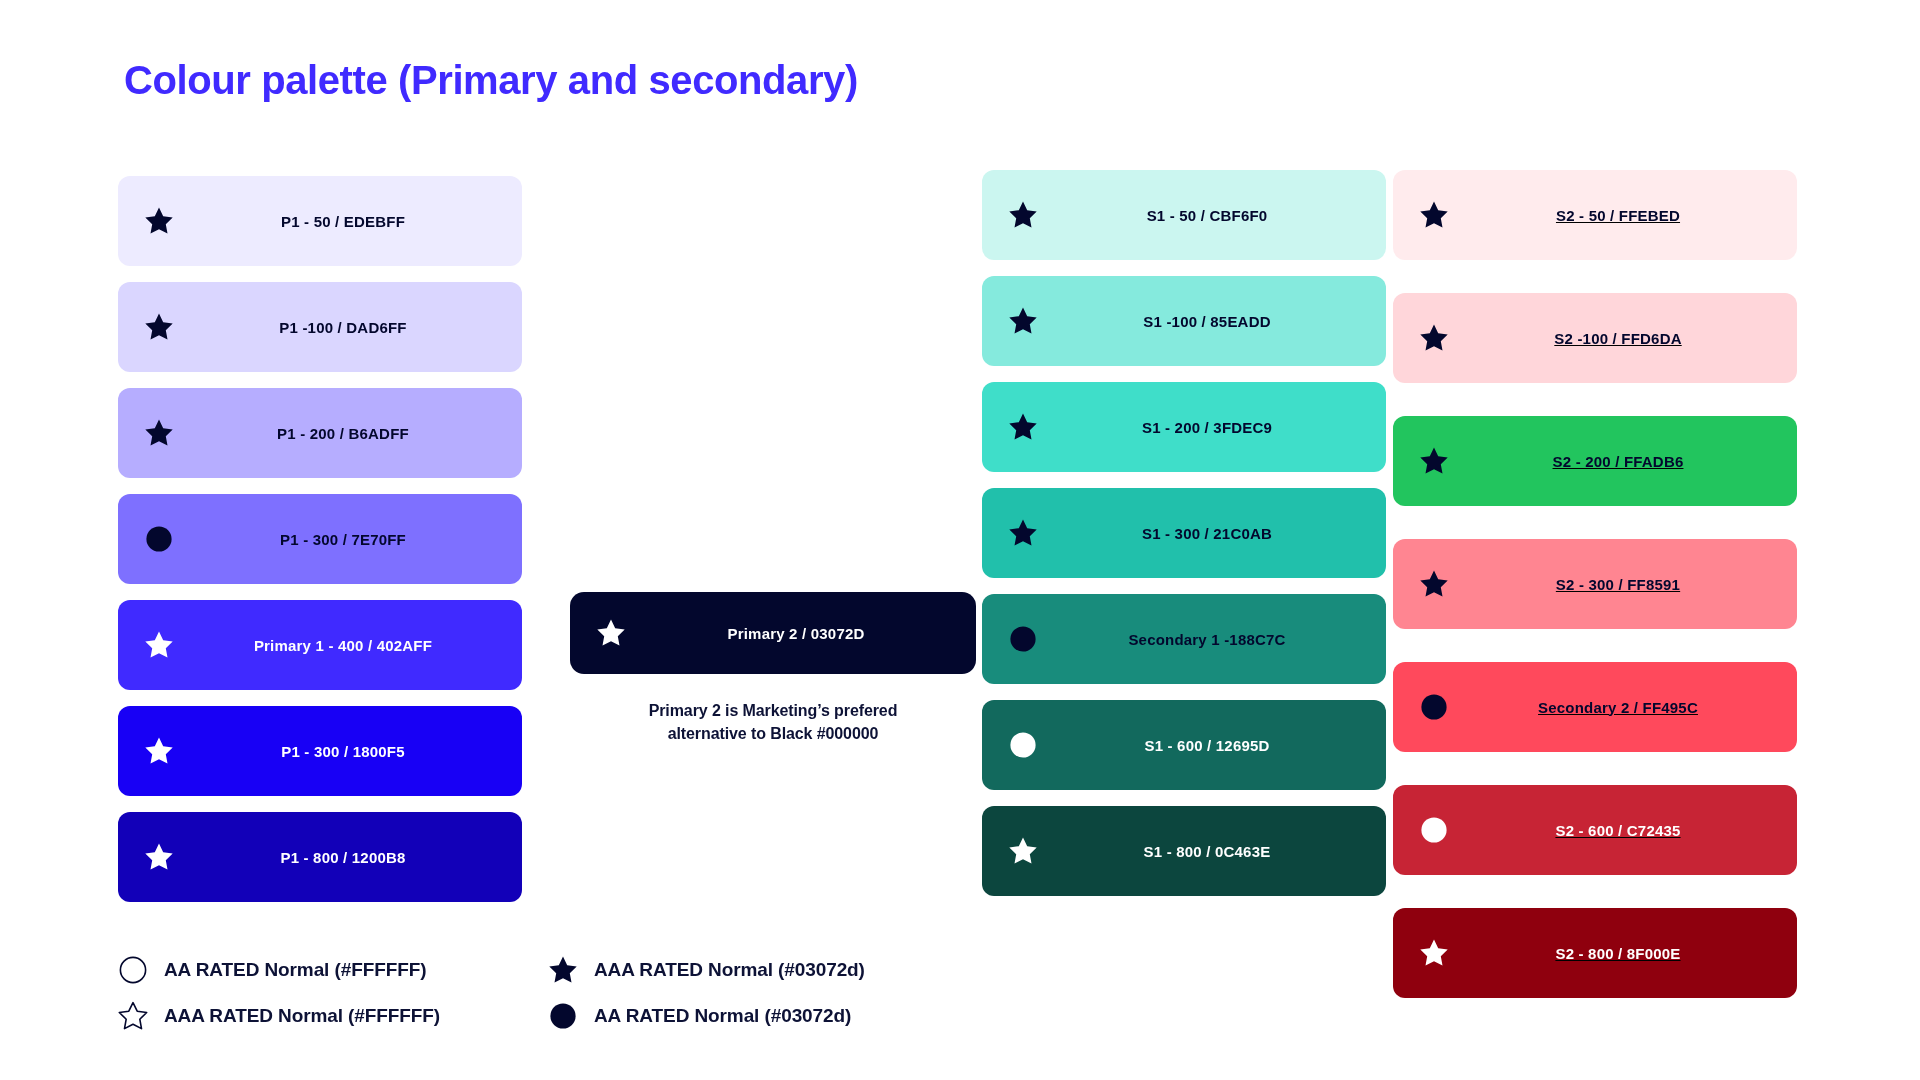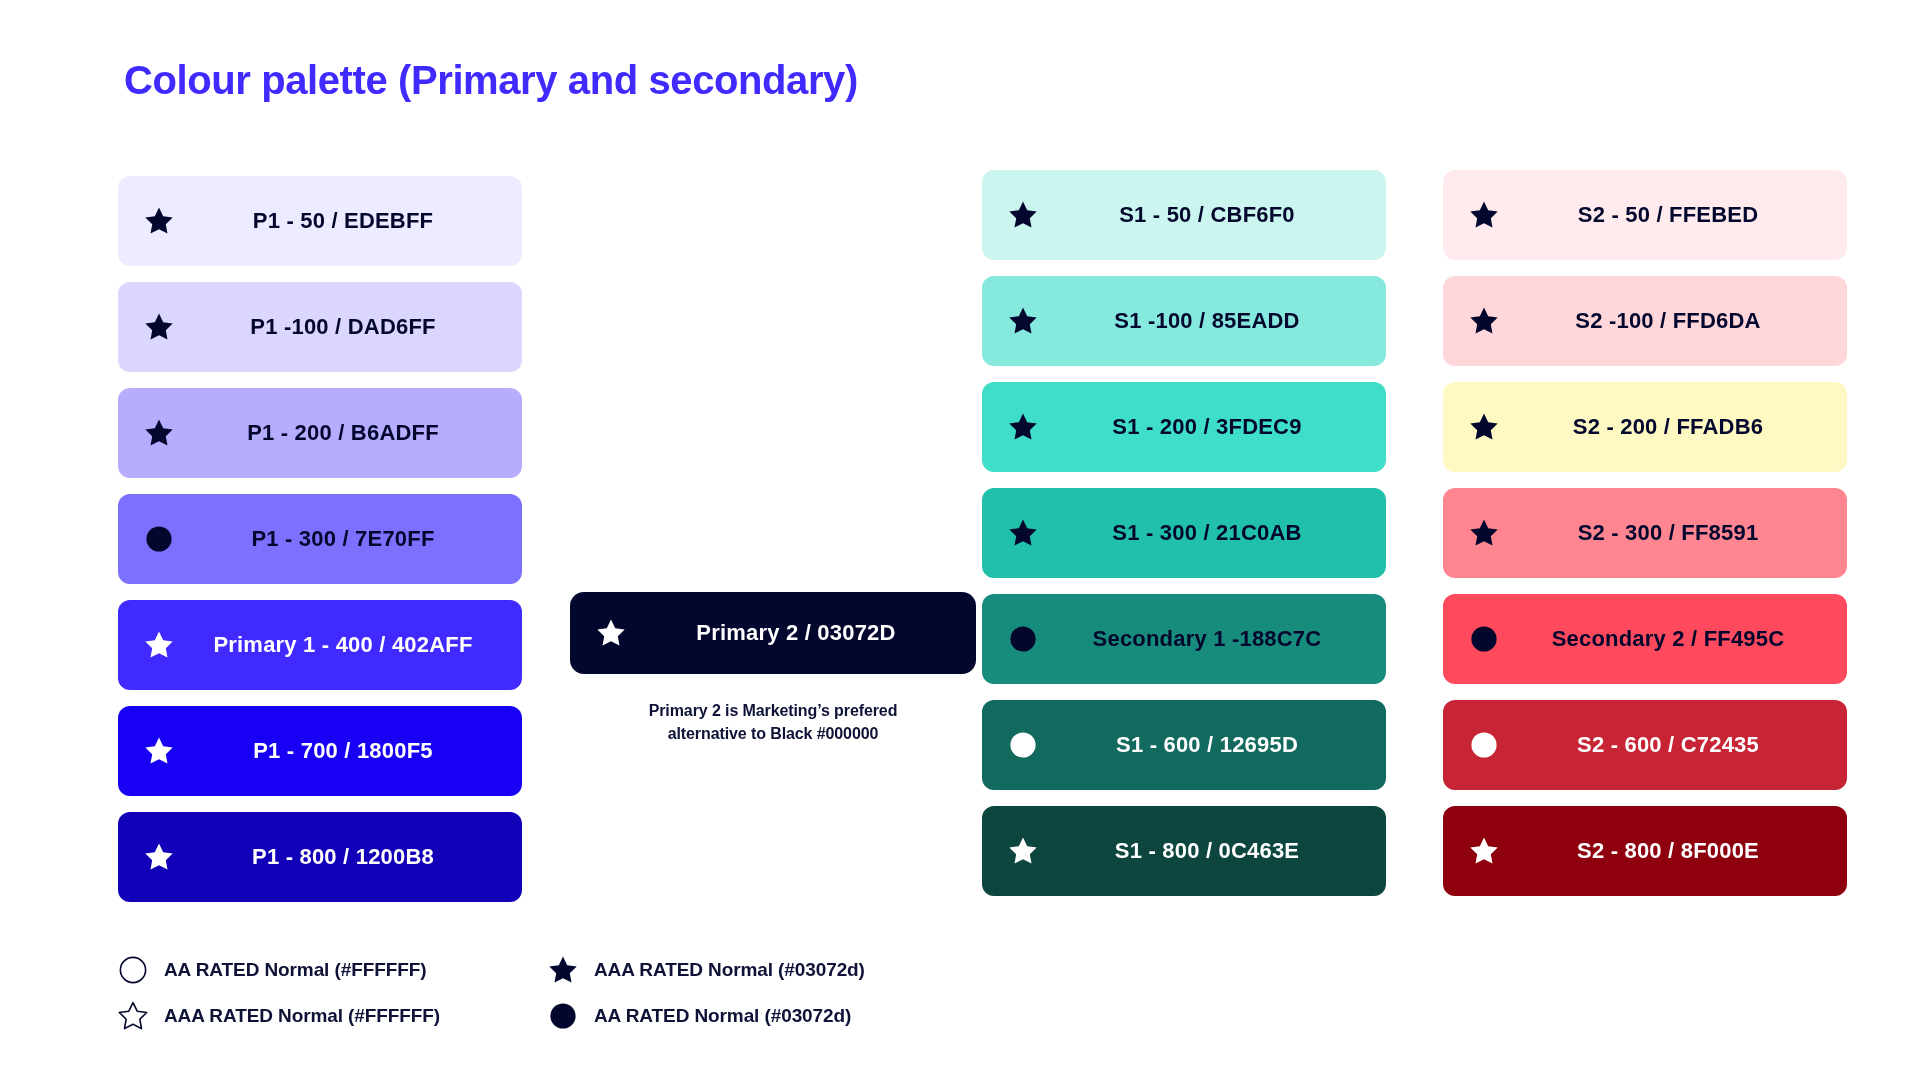--- a/index.html
+++ b/index.html
@@ -34,21 +34,21 @@
   
   .col {
     position: absolute;
     display: flex;
     flex-direction: column;
   }
 
   #col-p1     { left: 118px;  top: 176px; width: 404px; gap: 16px; }
   #col-center { left: 570px;  top: 592px; width: 406px; }
   #col-s1     { left: 982px;  top: 170px; width: 404px; gap: 16px; }
-  #col-s2     { left: 1443px; top: 170px; width: 404px; gap: 16px; }
+  #col-s2     { left: 1393px; top: 170px; width: 404px; gap: 33px; text-decoration: underline; }
 
   
   .swatch {
     position: relative;
     height: 90px;
     border-radius: 12px;
     display: flex;
     align-items: center;
     overflow: hidden;
   }
@@ -61,21 +61,21 @@
     width: 30px;
     height: 30px;
     display: block;
   }
 
   .swatch .swatch-label {
     width: 100%;
     text-align: center;
     padding-left: 72px;
     padding-right: 26px;
-    font-size: 22px;
+    font-size: 15px;
     font-weight: 700;
     letter-spacing: 0.2px;
     white-space: nowrap;
   }
 
   .swatch.dark-fg .swatch-label { color: #03072d; }
   .swatch.light-fg .swatch-label { color: #ffffff; }
 
   
   #primary2-swatch { height: 82px; border-radius: 14px; }
@@ -163,21 +163,21 @@
       <div class="swatch light-fg" style="background: rgb(64, 42, 255);">
         <span class="rating-icon"><svg viewBox="0 0 30 30" width="100%" height="100%">
             <polygon points="15,1.6 19.2,10.2 28.7,11.5 21.8,18.2 23.5,27.6 15,23.2 6.5,27.6 8.2,18.2 1.3,11.5 10.8,10.2" fill="#FFFFFF" stroke="none" stroke-width="1.6" stroke-linejoin="round"></polygon>
           </svg></span>
         <span class="swatch-label">Primary 1 - 400 / 402AFF</span>
       </div>
       <div class="swatch light-fg" style="background: rgb(24, 0, 245);">
         <span class="rating-icon"><svg viewBox="0 0 30 30" width="100%" height="100%">
             <polygon points="15,1.6 19.2,10.2 28.7,11.5 21.8,18.2 23.5,27.6 15,23.2 6.5,27.6 8.2,18.2 1.3,11.5 10.8,10.2" fill="#FFFFFF" stroke="none" stroke-width="1.6" stroke-linejoin="round"></polygon>
           </svg></span>
-        <span class="swatch-label">P1 - 700 / 1800F5</span>
+        <span class="swatch-label">P1 - 300 / 1800F5</span>
       </div>
       <div class="swatch light-fg" style="background: rgb(18, 0, 184);">
         <span class="rating-icon"><svg viewBox="0 0 30 30" width="100%" height="100%">
             <polygon points="15,1.6 19.2,10.2 28.7,11.5 21.8,18.2 23.5,27.6 15,23.2 6.5,27.6 8.2,18.2 1.3,11.5 10.8,10.2" fill="#FFFFFF" stroke="none" stroke-width="1.6" stroke-linejoin="round"></polygon>
           </svg></span>
         <span class="swatch-label">P1 - 800 / 1200B8</span>
       </div>
     </div>
 
   <div class="col" id="col-center">
@@ -243,21 +243,21 @@
             <polygon points="15,1.6 19.2,10.2 28.7,11.5 21.8,18.2 23.5,27.6 15,23.2 6.5,27.6 8.2,18.2 1.3,11.5 10.8,10.2" fill="#03072d" stroke="none" stroke-width="1.6" stroke-linejoin="round"></polygon>
           </svg></span>
         <span class="swatch-label">S2 - 50 / FFEBED</span>
       </div>
       <div class="swatch dark-fg" style="background: rgb(255, 214, 218);">
         <span class="rating-icon"><svg viewBox="0 0 30 30" width="100%" height="100%">
             <polygon points="15,1.6 19.2,10.2 28.7,11.5 21.8,18.2 23.5,27.6 15,23.2 6.5,27.6 8.2,18.2 1.3,11.5 10.8,10.2" fill="#03072d" stroke="none" stroke-width="1.6" stroke-linejoin="round"></polygon>
           </svg></span>
         <span class="swatch-label">S2 -100 / FFD6DA</span>
       </div>
-      <div class="swatch dark-fg" style="background: #fef9c3;">
+      <div class="swatch dark-fg" style="background: #22c55e;">
         <span class="rating-icon"><svg viewBox="0 0 30 30" width="100%" height="100%">
             <polygon points="15,1.6 19.2,10.2 28.7,11.5 21.8,18.2 23.5,27.6 15,23.2 6.5,27.6 8.2,18.2 1.3,11.5 10.8,10.2" fill="#03072d" stroke="none" stroke-width="1.6" stroke-linejoin="round"></polygon>
           </svg></span>
         <span class="swatch-label">S2 - 200 / FFADB6</span>
       </div>
       <div class="swatch dark-fg" style="background: rgb(255, 133, 145);">
         <span class="rating-icon"><svg viewBox="0 0 30 30" width="100%" height="100%">
             <polygon points="15,1.6 19.2,10.2 28.7,11.5 21.8,18.2 23.5,27.6 15,23.2 6.5,27.6 8.2,18.2 1.3,11.5 10.8,10.2" fill="#03072d" stroke="none" stroke-width="1.6" stroke-linejoin="round"></polygon>
           </svg></span>
         <span class="swatch-label">S2 - 300 / FF8591</span>

